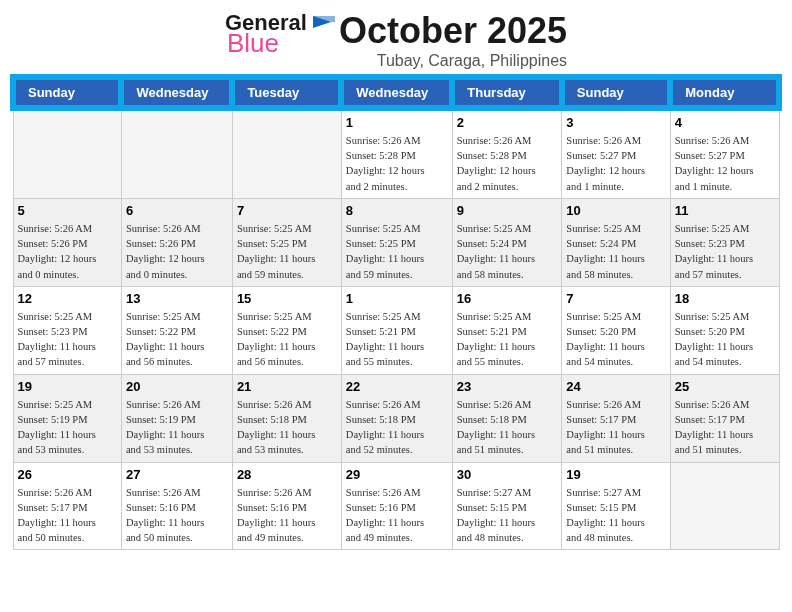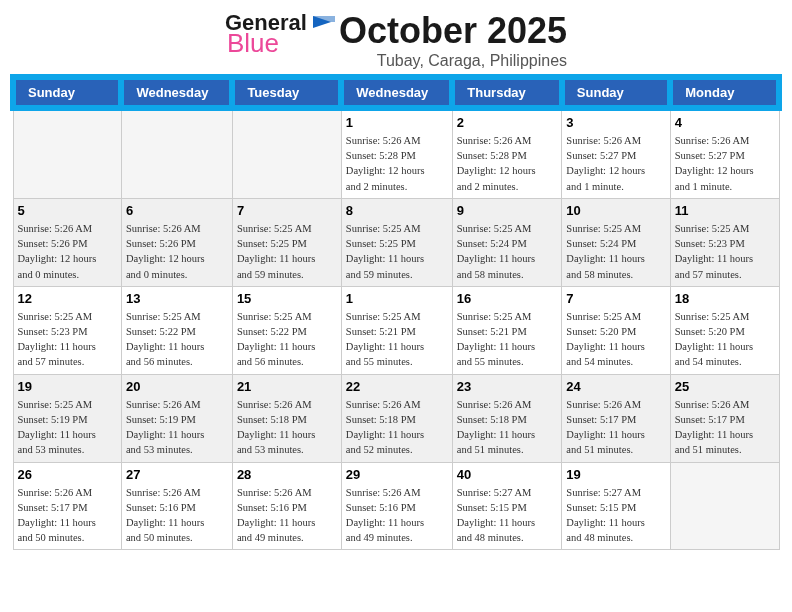--- a/index.html
+++ b/index.html
@@ -317,21 +317,21 @@
 and 49 minutes.</div>
         </td>
         <td>
           <span class="day-num">29</span>
           <div class="day-info" style="white-space: pre-line;">Sunrise: 5:26 AM
 Sunset: 5:16 PM
 Daylight: 11 hours
 and 49 minutes.</div>
         </td>
         <td>
-          <span class="day-num">40</span>
+          <span class="day-num">30</span>
           <div class="day-info" style="white-space: pre-line;">Sunrise: 5:27 AM
 Sunset: 5:15 PM
 Daylight: 11 hours
 and 48 minutes.</div>
         </td>
         <td>
           <span class="day-num">19</span>
           <div class="day-info" style="white-space: pre-line;">Sunrise: 5:27 AM
 Sunset: 5:15 PM
 Daylight: 11 hours

